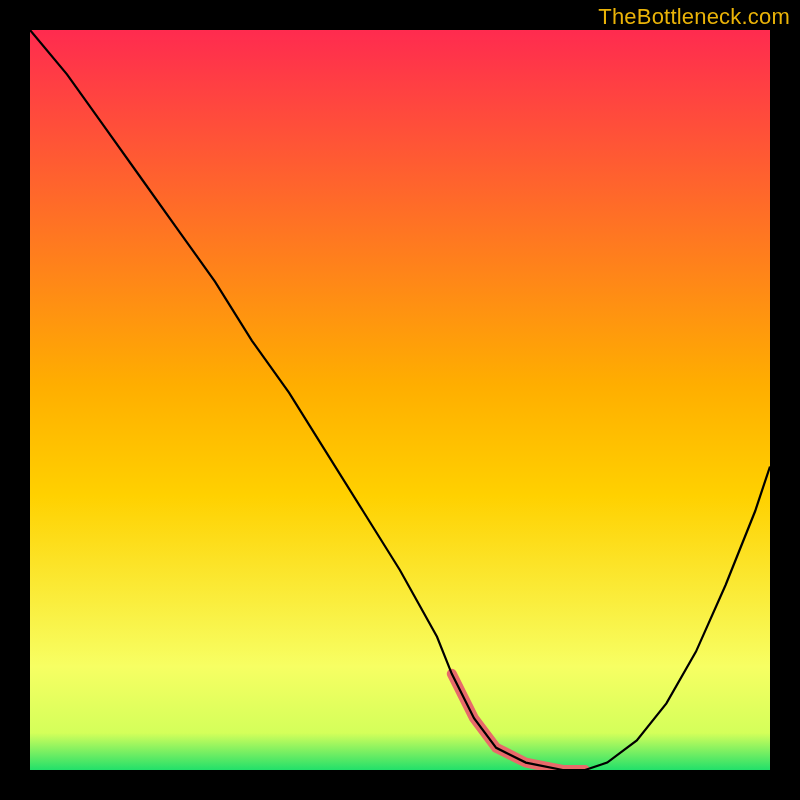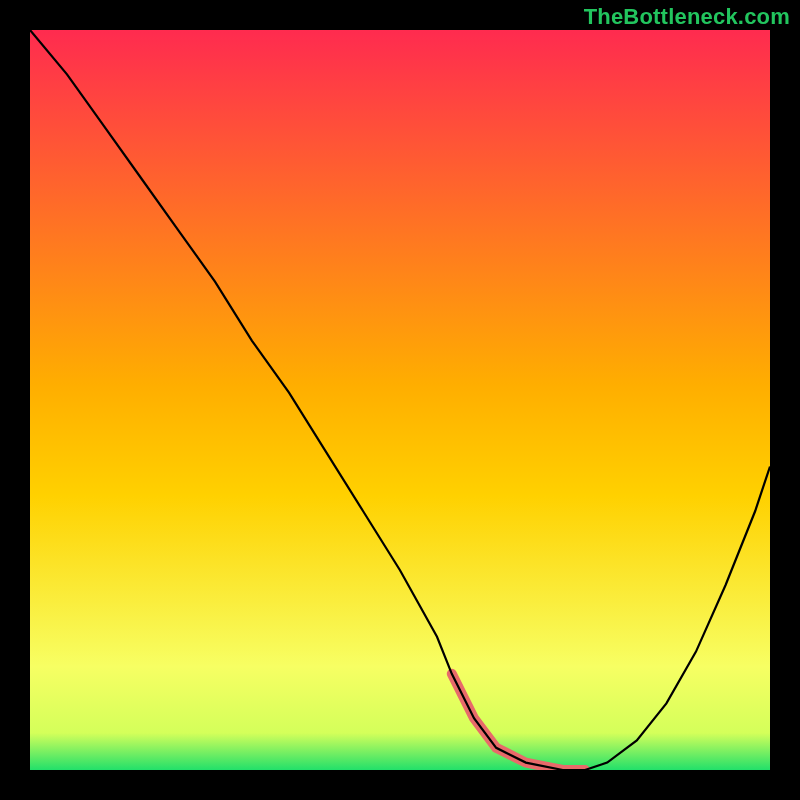--- a/index.html
+++ b/index.html
@@ -16,23 +16,23 @@
     left: 30px;
     top: 30px;
     width: 740px;
     height: 740px;
     background: #000;
   }
   .watermark {
     position: absolute;
     top: 4px;
     right: 10px;
-    color: #22c55e;
+    color: #eab308;
     font-size: 22px;
-    font-weight: 700;
+    font-weight: 400;
     letter-spacing: 0.2px;
     z-index: 10;
   }
   svg {
     display: block;
   }
 </style>
 </head>
 <body>
 

